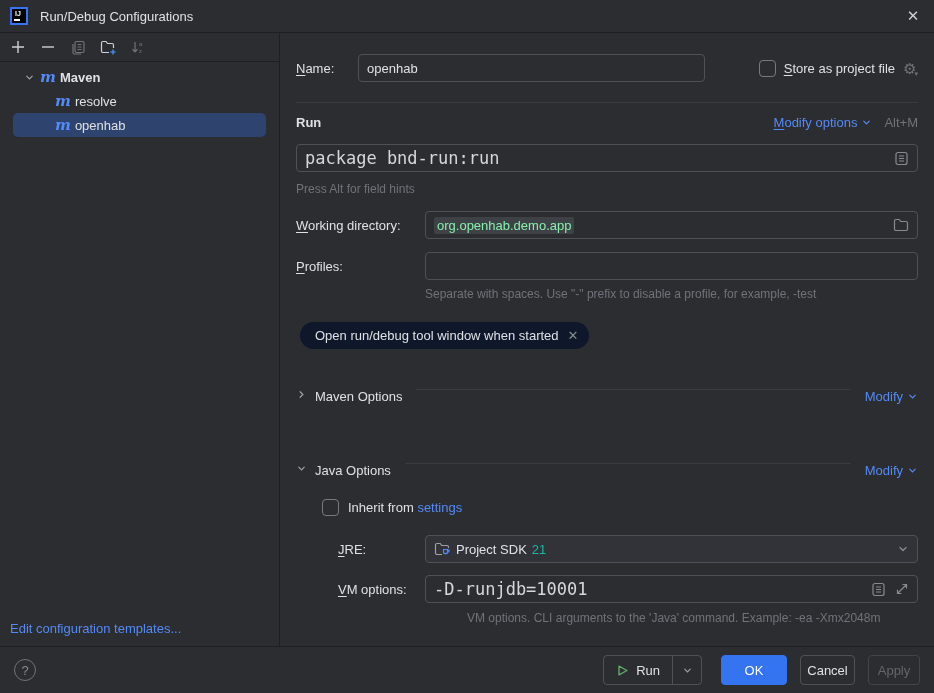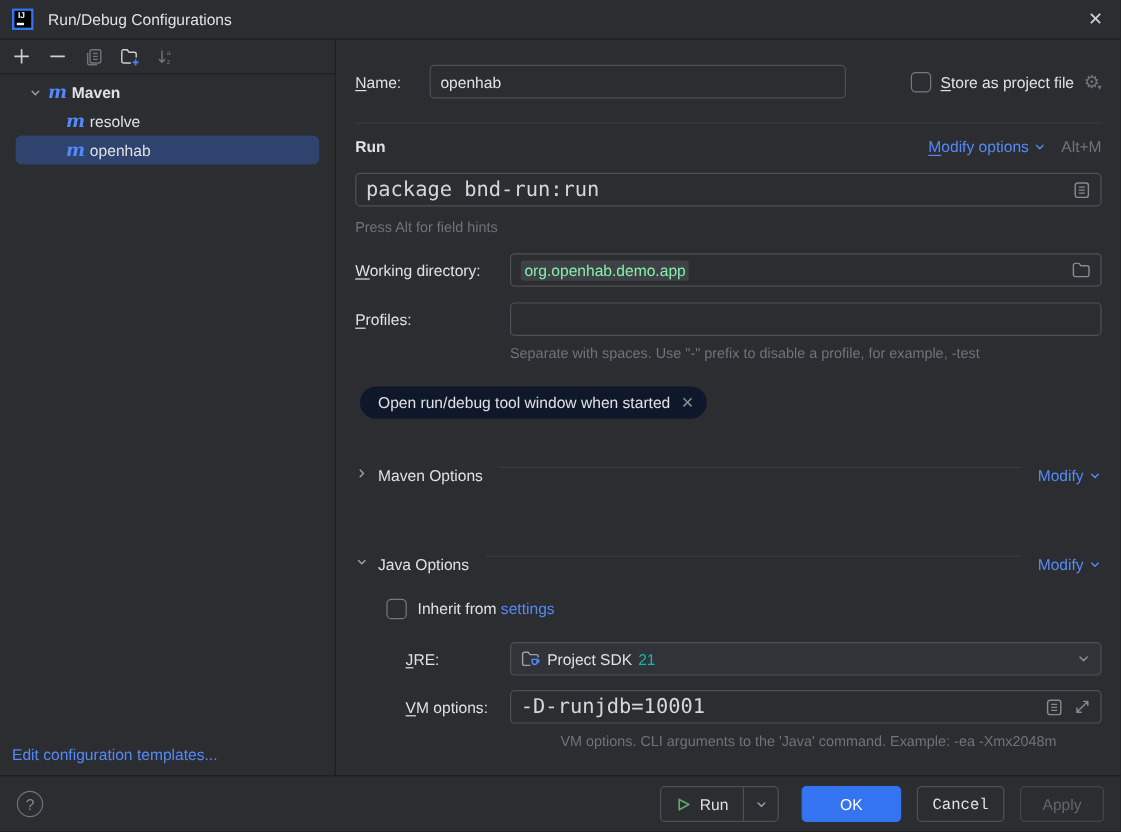--- a/index.html
+++ b/index.html
@@ -95,23 +95,23 @@
 
   
   .footer { flex:0 0 47px; border-top:1px solid #1e1f22; display:flex; align-items:center; padding:0 14px; }
   .help-circle { width:22px; height:22px; border:1px solid #6f737a; border-radius:50%; color:#868a91; display:flex; align-items:center; justify-content:center; font-size:13px; }
   .btns { margin-left:auto; display:flex; align-items:center; gap:13px; }
   .btn { height:30px; border:1px solid #4e5157; border-radius:4px; background:transparent; color:#dfe1e5; font-family:"Liberation Sans", sans-serif; font-size:13px; display:flex; align-items:center; justify-content:center; padding:0 16px; }
   .btn-run { padding:0; margin-right:6px; }
   .btn-run .run-main { display:flex; align-items:center; gap:7px; padding:0 12px 0 12px; height:100%; }
   .btn-run .divider { width:1px; height:28px; background:#4e5157; }
   .btn-run .run-arrow { width:28px; height:100%; display:flex; align-items:center; justify-content:center; color:#9da0a8; }
-  .btn-ok { background:#3574f0; border-color:#3574f0; color:#fff; width:83px; }
-  .btn-cancel { width:73px;font-family:Liberation Mono, monospace; }
-  .btn-apply { width:70px; color:#5f6océ368; color:#63666c; border-color:#43454a; }
+  .btn-ok { background:#3574f0; border-color:#3574f0; color:#fff; width:66px; }
+  .btn-cancel { width:55px; }
+  .btn-apply { width:52px; color:#5f6océ368; color:#63666c; border-color:#43454a; }
   svg { display:block; }
 </style>
 </head>
 <body>
 
 <div class="dialog">
 
   <div class="titlebar">
     <div class="app-logo">
       <span class="ij">IJ</span>

